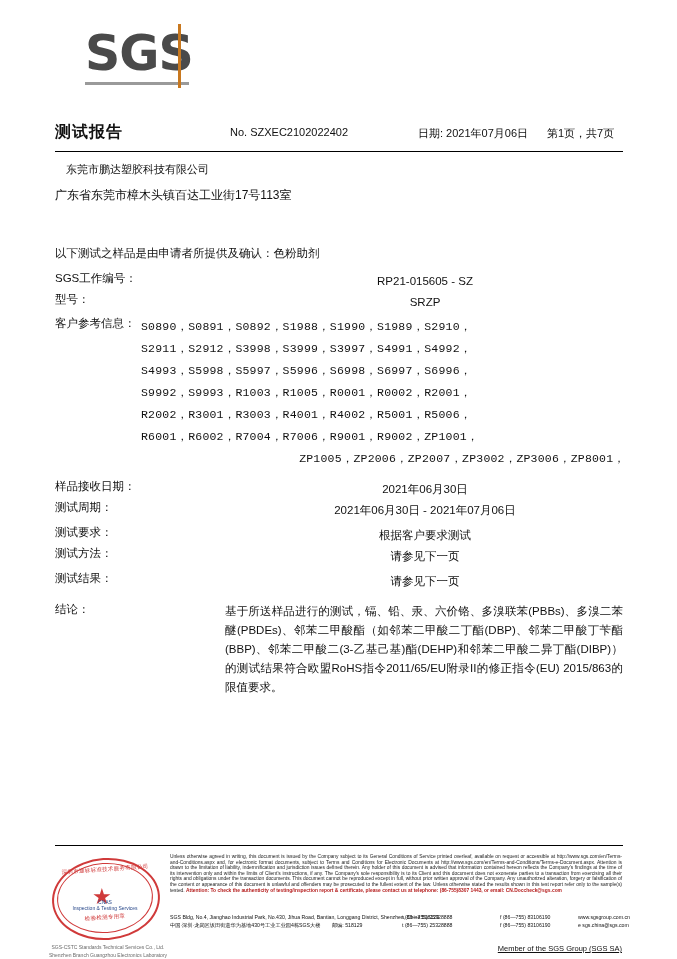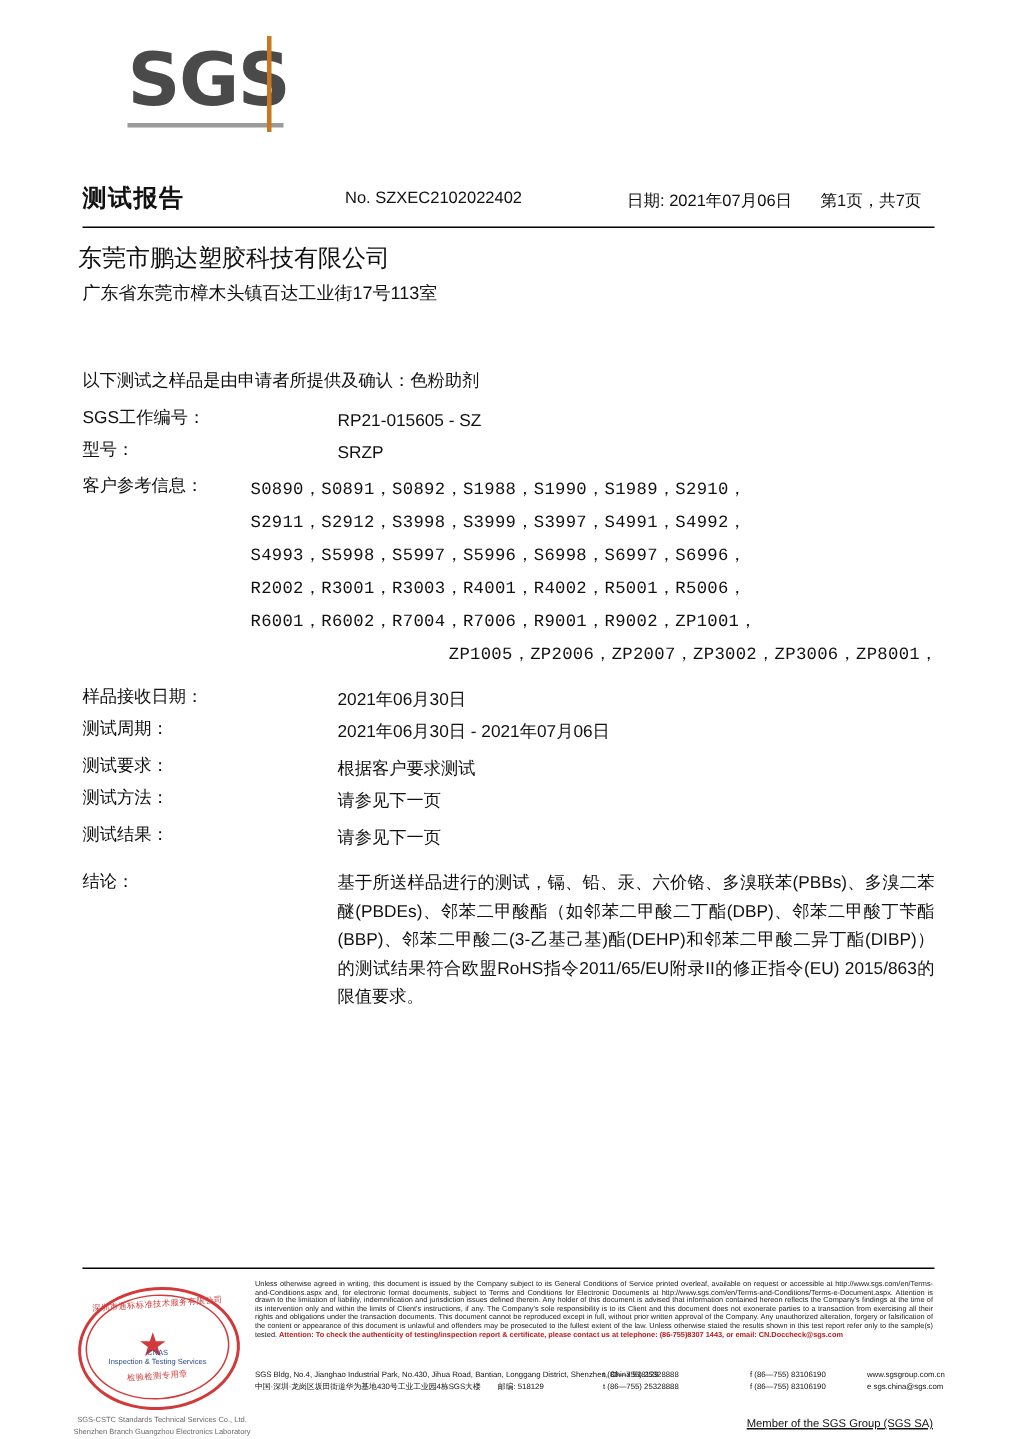--- a/index.html
+++ b/index.html
@@ -96,23 +96,23 @@
     left: 55px;
     top: 151px;
     width: 568px;
     height: 1px;
     background: #000000;
   }
 
   
   .company {
     position: absolute;
-    left: 52px;
+    left: 66px;
     top: 162px;
-    font-size: 16px;
+    font-size: 11px;
   }
   .address {
     position: absolute;
     left: 55px;
     top: 187px;
     font-size: 12px;
   }
 
   
   .sample-stmt {
@@ -138,25 +138,26 @@
     position: absolute;
     left: 0;
     top: 0;
     width: 160px;
     font-size: 11.5px;
   }
   .fvalue {
     margin-left: 170px;
     font-size: 11.5px;
     line-height: 21px;
+    text-align: center;
   }
 
   .ref-list {
     position: relative;
-    margin-left: 112px;
+    margin-left: 86px;
     font-size: 11.5px;
     line-height: 22px;
     letter-spacing: 0.2px;
   }
   .ref-line {
     white-space: pre;
   }
   .ref-line.indent {
     padding-left: 12px;
     text-align: right;
@@ -356,20 +357,21 @@
       <div class="flabel">型号：</div>
       <div class="fvalue">SRZP</div>
     </div>
 
     <div class="frow" style="margin-top:3px;font-family:Liberation Mono, monospace;">
       <div class="flabel">客户参考信息：</div>
       <div class="ref-list">
         <div class="ref-line">S0890，S0891，S0892，S1988，S1990，S1989，S2910，</div>
         <div class="ref-line">S2911，S2912，S3998，S3999，S3997，S4991，S4992，</div>
         <div class="ref-line">S4993，S5998，S5997，S5996，S6998，S6997，S6996，</div>
+        <div class="ref-line">S9992，S9993，R1003，R1005，R0001，R0002，R2001，</div>
         <div class="ref-line">R2002，R3001，R3003，R4001，R4002，R5001，R5006，</div>
         <div class="ref-line">R6001，R6002，R7004，R7006，R9001，R9002，ZP1001，</div>
         <div class="ref-line indent">ZP1005，ZP2006，ZP2007，ZP3002，ZP3006，ZP8001，</div>
       </div>
     </div>
 
     <div class="frow" style="margin-top:9px;">
       <div class="flabel">样品接收日期：</div>
       <div class="fvalue">2021年06月30日</div>
     </div>

